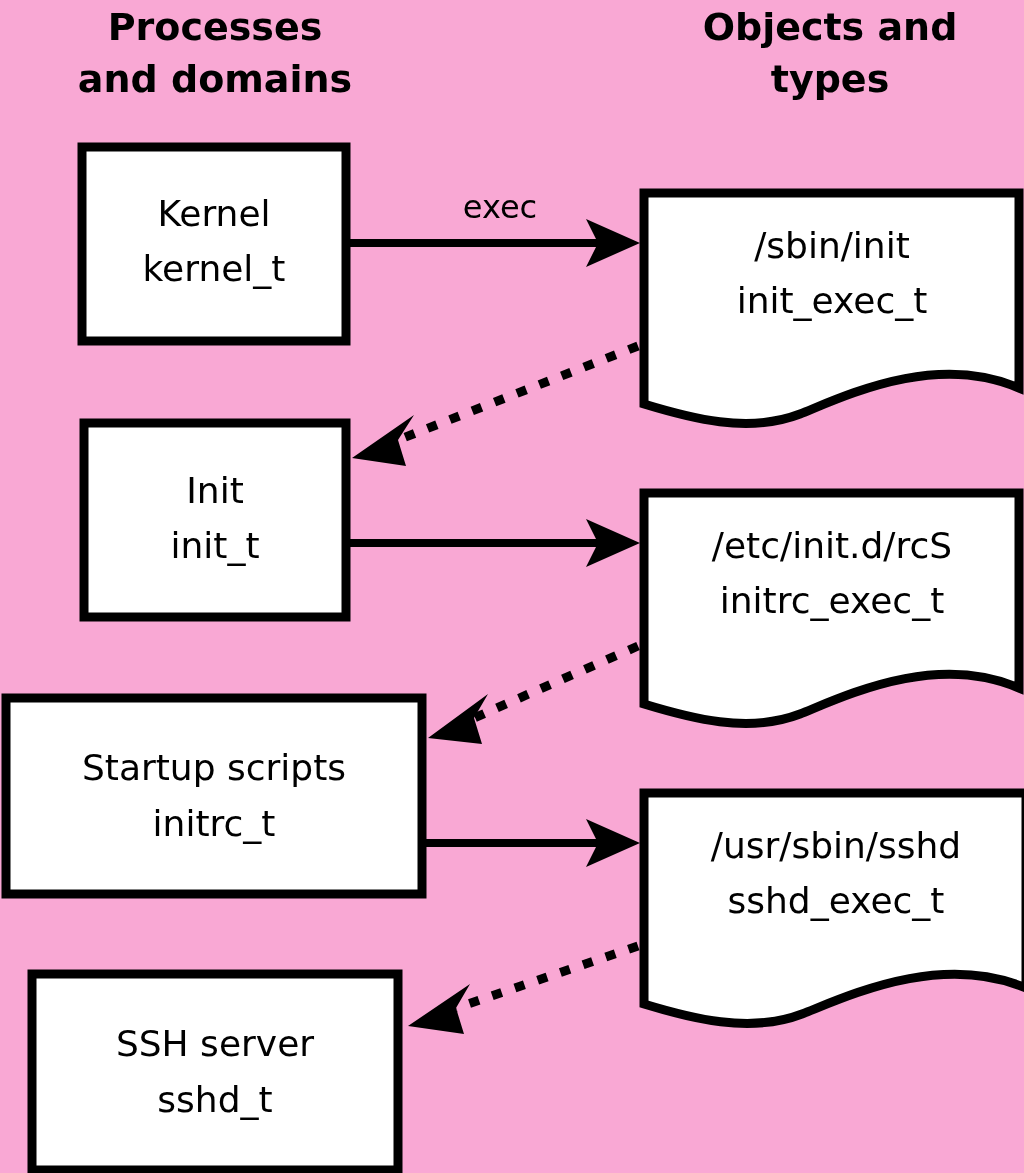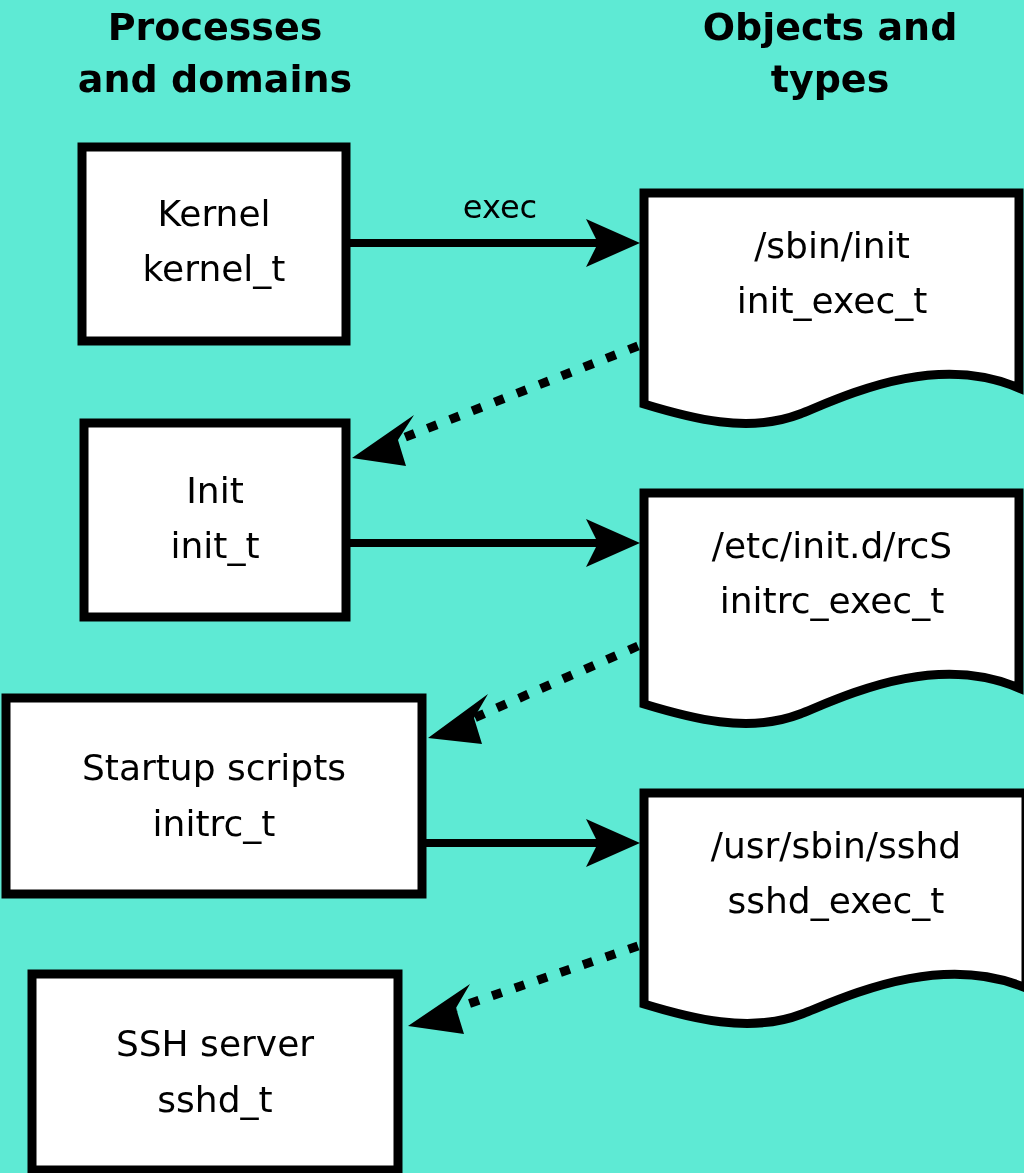--- a/index.html
+++ b/index.html
@@ -4,21 +4,21 @@
 <style>
   html, body {
     margin: 0;
     padding: 0;
     background: #ffffff;
   }
   #diagram-root {
     position: relative;
     width: 1024px;
     height: 1173px;
-    background: #5eead4;
+    background: #f9a8d4;
     overflow: hidden;
     font-family: "DejaVu Sans", sans-serif;
     text-decoration: underline;
   }
   svg.diagram-canvas {
     display: block;
     width: 1024px;
     height: 1173px;
   }
   .col-header {

